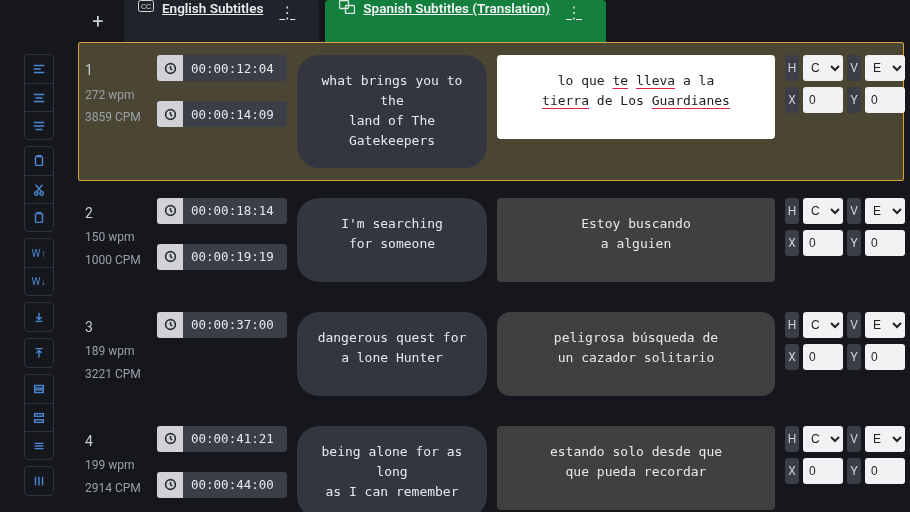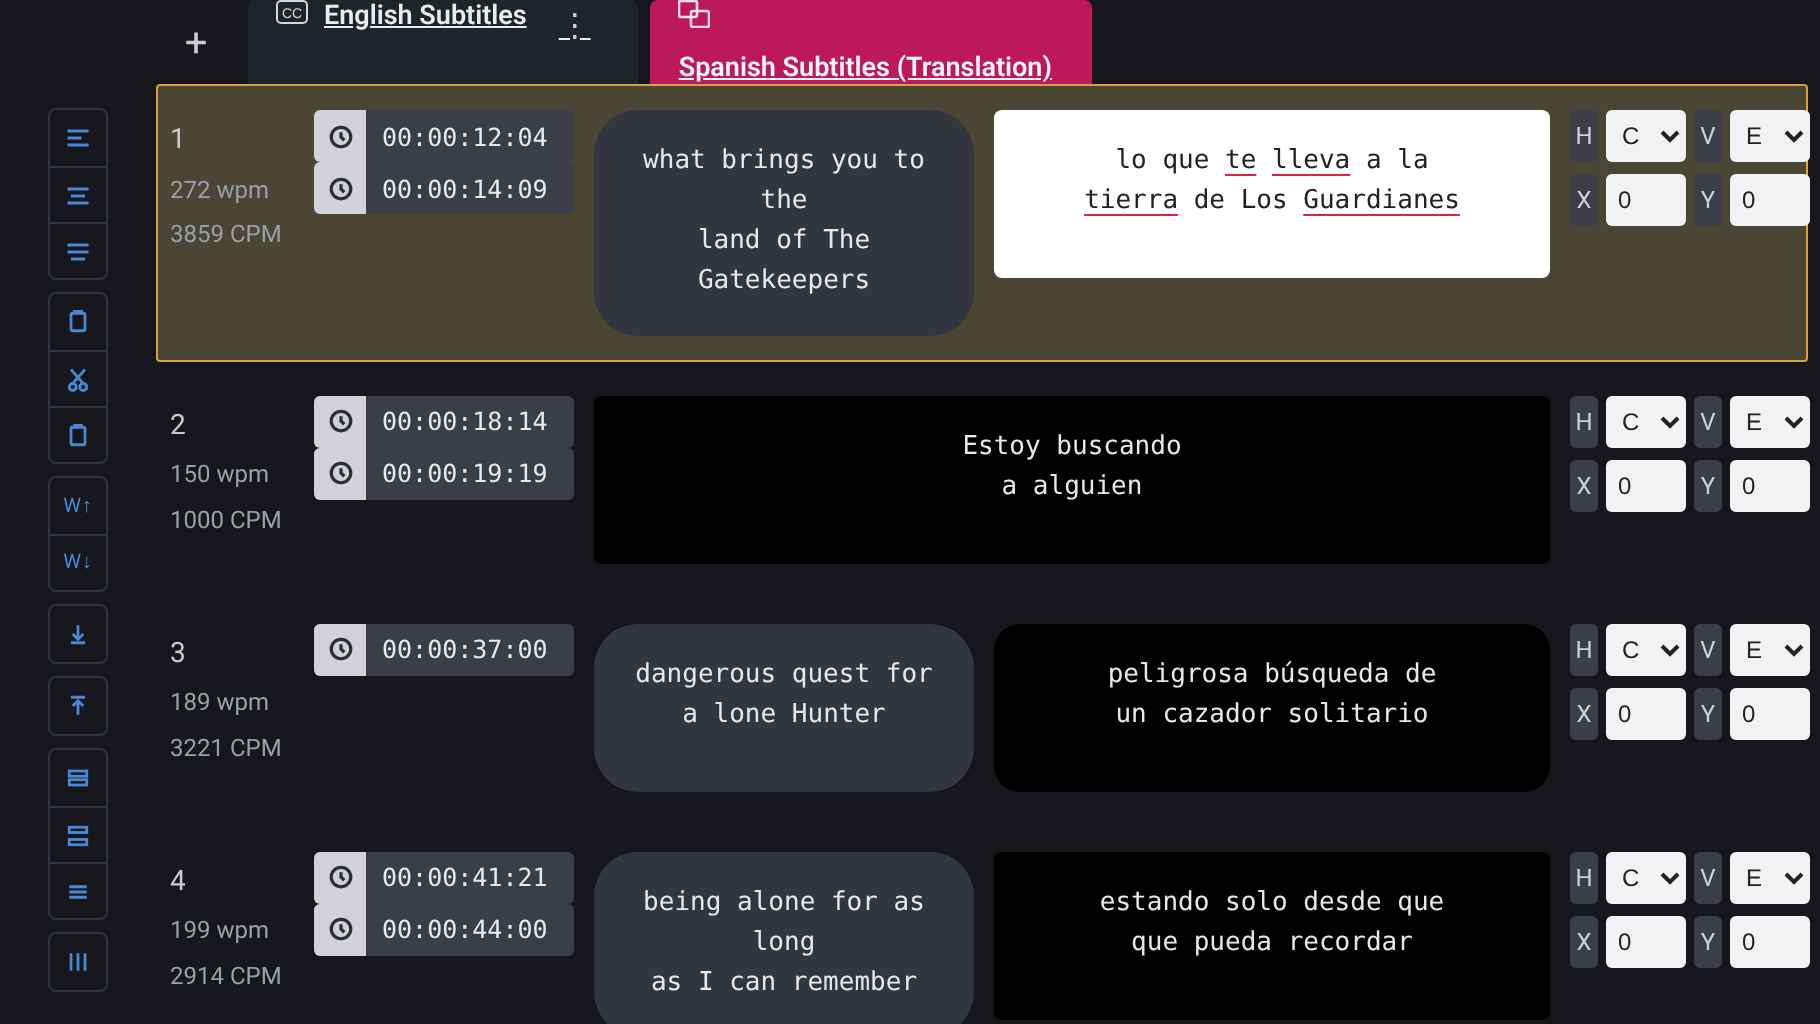--- a/index.html
+++ b/index.html
@@ -69,21 +69,21 @@
   .tab {
     display: flex;
     align-items: flex-start;
     gap: 8px;
     padding: 0 20px 0 14px;
     border-radius: 4px 4px 0 0;
     cursor: pointer;
     text-decoration: underline;
   }
   .tab.inactive { background: #20232a; color: #e9ebef; }
-  .tab.active   { background: #be185d; color: #f5f6f8; flex-direction: column; }
+  .tab.active   { background: #15803d; color: #f5f6f8; }
   .tab .ticon { font-size: 13px; opacity: .9; }
   .tab .tlabel { font-weight: 600; font-size: 13.5px; }
   .tab .tmenu {
     width: 24px; height: 24px;
     display:flex; align-items:center; justify-content:center;
     color:#cfd2d6; font-size: 16px;
     margin-left: 4px;
   }
 
   .rows {
@@ -116,21 +116,21 @@
     font-size: 12px;
     line-height: 1.9;
   }
   .meta .idx { color: #c7cbd1; font-size: 14px; }
 
   .times {
     width: 130px;
     flex: 0 0 130px;
     display: flex;
     flex-direction: column;
-    gap: 0;
+    gap: 20px;
   }
   .tc {
     background: #3b3e46;
     border-radius: 3px;
     display: flex;
     align-items: center;
     height: 26px;
     overflow: hidden;
   }
   .tc .clk {
@@ -159,21 +159,21 @@
     flex: 0 0 190px;
     width: 190px;
     background: #33363f;
     color: #e6e8ec;
     min-height: 84px;
     border-radius: 22px;
   }
   .tgtcell {
     flex: 1;
     min-width: 0;
-    background: #000000;
+    background: #404040;
     color: #e6e8ec;
     min-height: 84px;
   }
   .row.selected .tgtcell { background: #ffffff; color: #222; }
   .spanword { text-decoration: underline; text-decoration-color: #d24; text-underline-offset: 3px; margin-top: 16px; }
 
   .hv {
     flex: 0 0 118px;
     width: 118px;
     display: grid;
@@ -386,20 +386,22 @@
           <div class="tc">
             <span class="clk">
               <svg viewBox="0 0 16 16">
                 <circle cx="8" cy="8" r="6"></circle>
                 <path d="M8 5v3l2 2"></path>
               </svg>
             </span>
             <span class="tval">00:00:19:19</span>
           </div>
         </div>
+        <div class="srccell" style="white-space: pre-line;">I'm searching
+for someone</div>
         <div class="tgtcell" style="white-space: pre-line;">Estoy buscando
 a alguien</div>
         <div class="hv">
           <div class="xlab">H</div>
           <select><option>C</option></select>
           <div class="xlab">V</div>
           <select><option>E</option></select>
           <div class="xlab">X</div>
           <input value="0" style="">
           <div class="xlab">Y</div>

